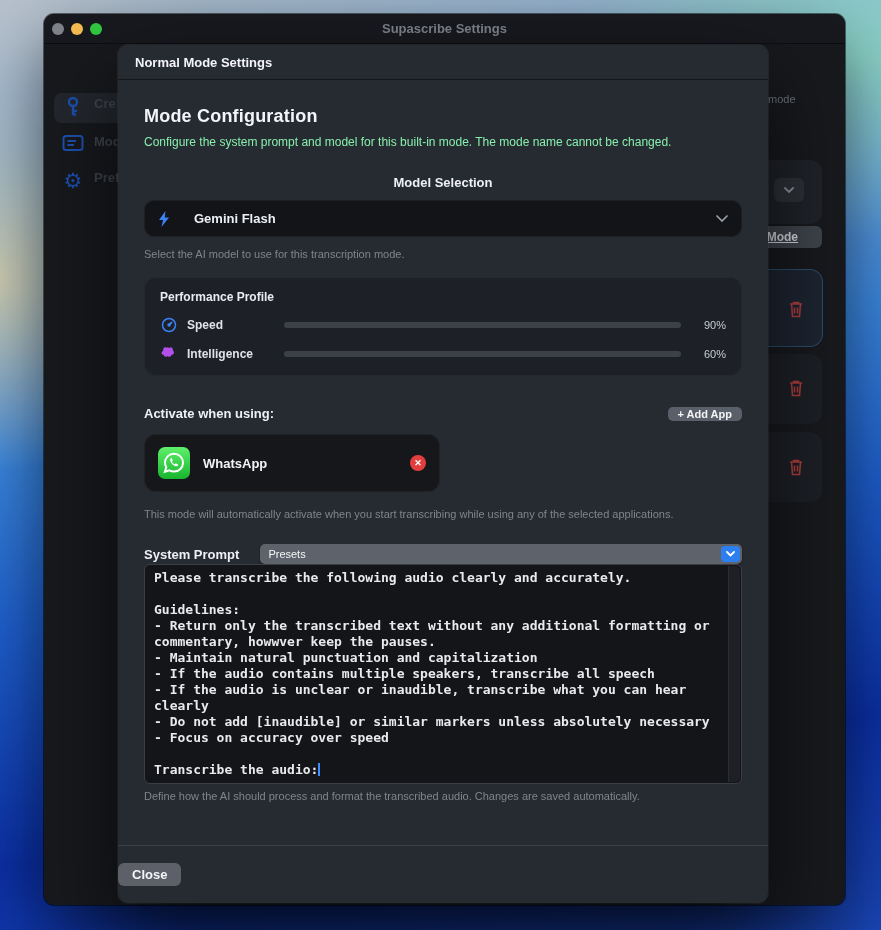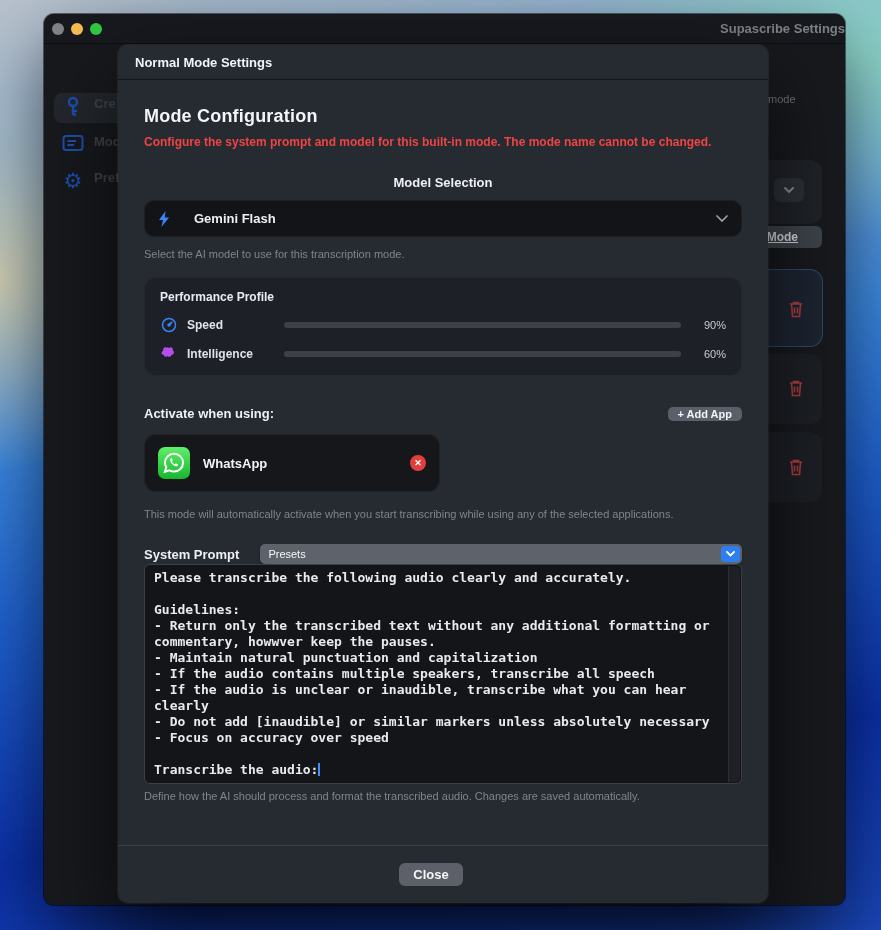--- a/index.html
+++ b/index.html
@@ -14,21 +14,21 @@
     position:relative;
   }
 
   
   .window {
     position:absolute; left:44px; top:14px; width:801px; height:891px;
     background:#17191d; border-radius:10px;
     box-shadow:0 30px 70px rgba(0,0,0,.55), 0 0 0 1px rgba(0,0,0,.5);
   }
   .titlebar {
-    height:30px; display:flex; align-items:center; justify-content:flex-end;
+    height:30px; display:flex; align-items:center; justify-content:center;
     border-bottom:1px solid #0c0d10; position:relative; border-radius:10px 10px 0 0;
     background:#17191e;
   }
   .titlebar-title { font-size:13px; font-weight:bold; color:#7d828a; }
   .lights { position:absolute; left:8px; top:9px; display:flex; gap:7px; }
   .light { width:12px; height:12px; border-radius:50%; }
   .light.gray  { background:#7f8389; }
   .light.yellow{ background:#f5bd4f; }
   .light.green { background:#31c841; }
 
@@ -53,21 +53,21 @@
   .modal {
     position:absolute; left:118px; top:45px; width:650px; height:858px;
     background:#262a31; border-radius:10px; display:flex; flex-direction:column;
     box-shadow:0 35px 80px rgba(0,0,0,.65), 0 0 0 1px rgba(255,255,255,.07);
     overflow:hidden;
   }
   .modal-header { padding:10px 17px 9px; font-size:13px; font-weight:bold; color:#f2f4f7;
     border-bottom:1px solid #14161a; }
   .modal-body { flex:1; padding:0 26px; overflow:hidden; }
   .h1 { margin-top:26px; font-size:18px; font-weight:bold; color:#f3f5f8; letter-spacing:.2px; }
-  .subtitle { margin-top:8px; font-size:12px; color:#ef4444;font-weight:bold; }
+  .subtitle { margin-top:8px; font-size:12px; color:#86efac; }
   .sec-label { margin-top:26px; font-size:13px; font-weight:bold; color:#eef0f4;text-align:center; }
   .caption { font-size:11px; color:#7f858e; }
 
   .model-select {
     margin-top:10px; height:37px; background:#121418; border-radius:10px;
     display:flex; align-items:center; padding:0 14px; gap:24px; cursor:pointer;
     box-shadow:inset 0 0 0 1px rgba(255,255,255,.05);
   }
   .model-select .name { flex:1; font-size:13px; font-weight:bold; color:#eceff3; }
   .bolt { color:#3b82f6; display:flex; }
@@ -109,21 +109,21 @@
     border:1px solid #3a3f46; border-radius:6px; overflow:hidden; }
   .prompt-text { position:absolute; left:0; top:0; right:13px; bottom:0; padding:5px 2px 5px 9px;
     font-family:"DejaVu Sans Mono", monospace; font-weight:bold; font-size:13px; line-height:16px;
     color:#e8eaee; white-space:pre-wrap; word-break:break-word; }
   .caret { display:inline-block; width:2px; height:13px; background:#3f8cff; vertical-align:-2px; }
   .prompt-scrollbar { position:absolute; top:1px; right:1px; bottom:1px; width:12px;
     background:#1e2025; border-left:1px solid #2b2e34; border-radius:0 5px 5px 0; }
   .prompt-caption { margin-top:6px; }
 
   .modal-footer { border-top:1px solid #3c4047; height:58px; display:flex; align-items:center;
-    justify-content:center; padding-right:24px; }
+    justify-content:flex-start; padding-right:24px; }
   .close-btn { background:#5d6069; border:none; border-radius:6px; padding:4px 14px;
     font-size:13px; font-weight:bold; color:#f4f6f8; font-family:inherit; cursor:pointer; }
 </style>
 </head>
 <body>
 
 <div class="window">
   <div class="titlebar">
     <div class="lights">
       <span class="light gray"></span>

